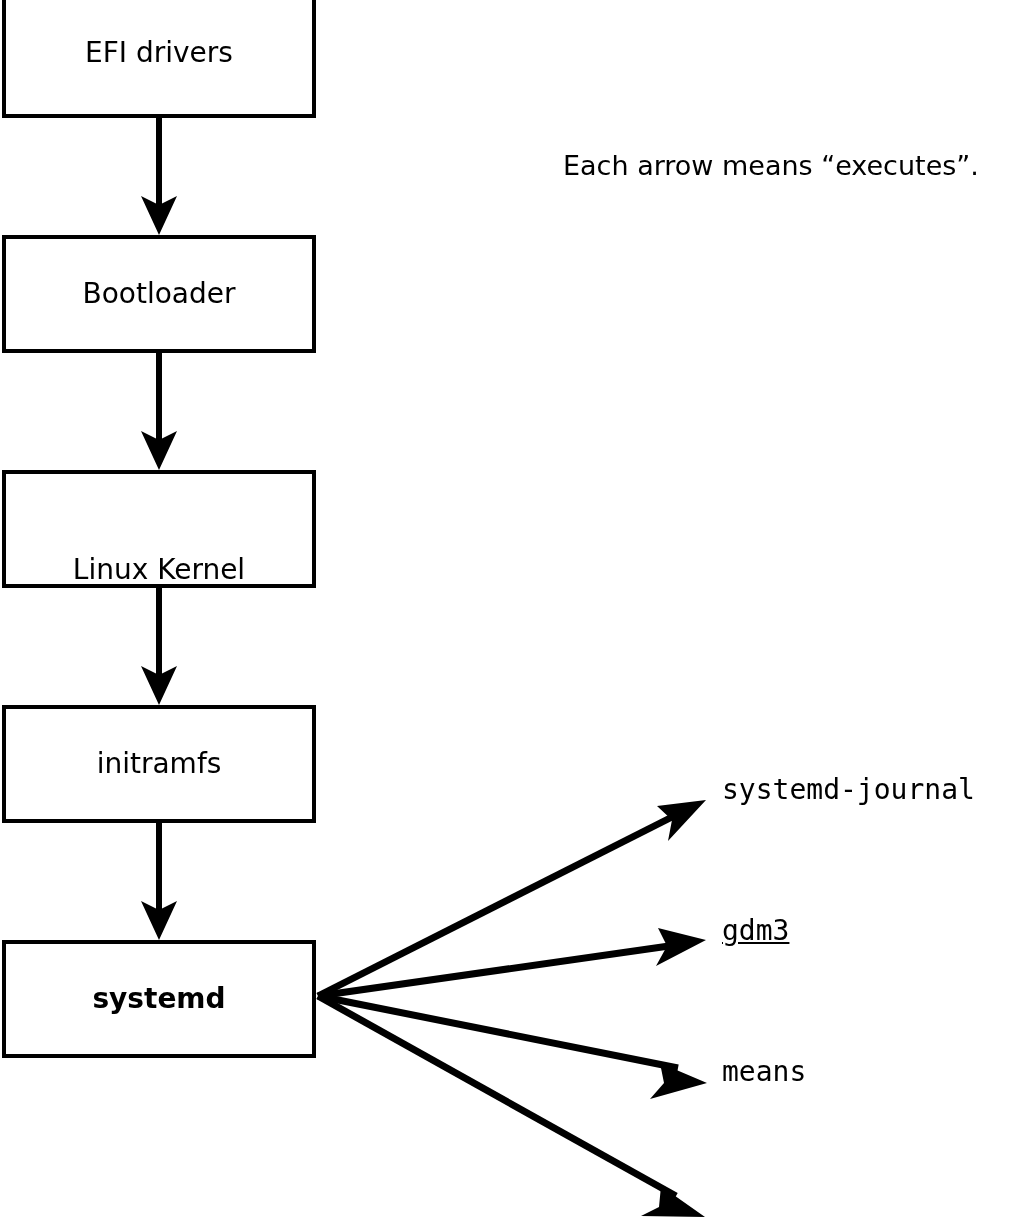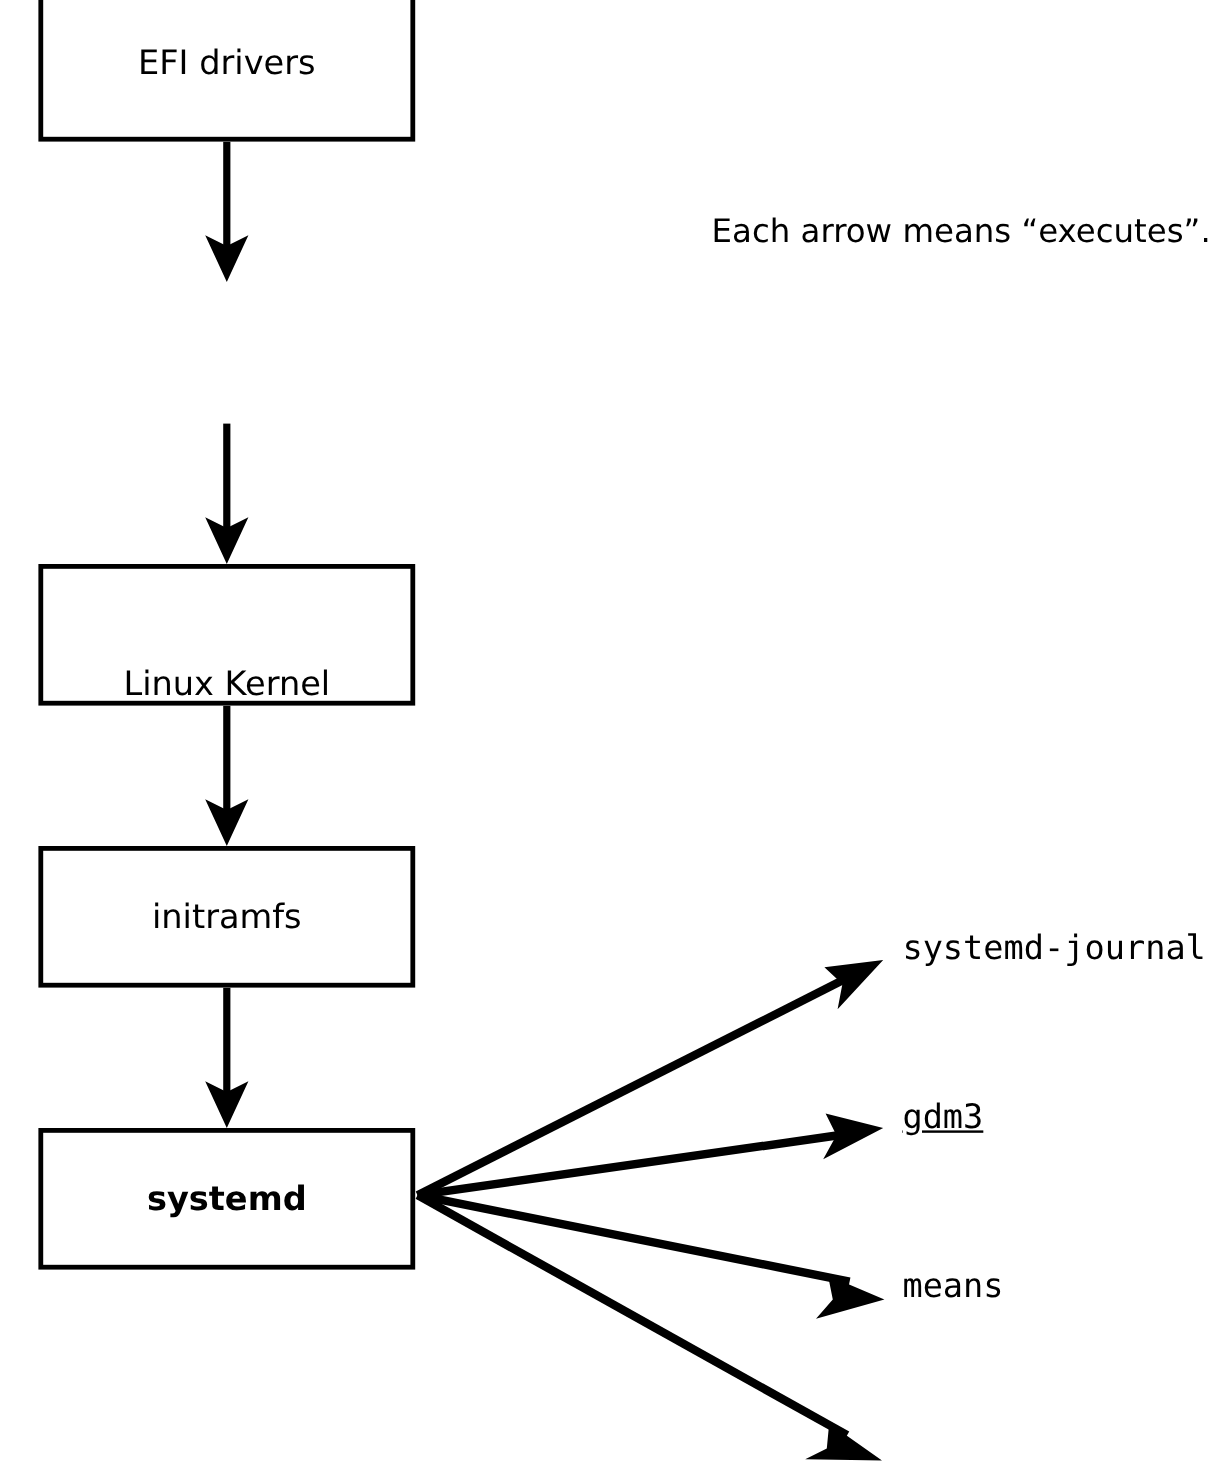--- a/index.html
+++ b/index.html
@@ -14,21 +14,20 @@
     overflow: hidden;
     font-family: "DejaVu Sans", "Liberation Sans", sans-serif;
     color: #000000;
   }
   #diagram-root {
     position: absolute;
     left: 0;
     top: 0;
     width: 812px;
     height: 1230px;
-    margin-left: 30px;
   }
   .stage-box {
     position: absolute;
     box-sizing: border-box;
     border: 4px solid #000000;
     background: #ffffff;
     display: flex;
     align-items: center;
     justify-content: center;
   }
@@ -103,34 +102,37 @@
     <g>
       <line x1="318" y1="996" x2="676" y2="1196" stroke="#000" stroke-width="7"></line>
       <path d="M 705 1217 L 661 1186 L 659 1207 L 641 1216 Z" fill="#000"></path>
     </g>
   </svg>
 
   <div class="stage-box" style="left:2px; top:-12px; width:314px; height:130px;">
     <span class="stage-label">EFI drivers</span>
   </div>
 
+  <div class="stage-box" style="left:2px; top:235px; width:314px; height:118px;">
+    <span class="stage-label">Bootloader</span>
+  </div>
 
   <div class="stage-box" style="left:2px; top:470px; width:314px; height:118px;align-items:flex-end;">
     <span class="stage-label">Linux Kernel</span>
   </div>
 
   <div class="stage-box" style="left:2px; top:705px; width:314px; height:118px;">
     <span class="stage-label">initramfs</span>
   </div>
 
   <div class="stage-box" style="left:2px; top:940px; width:314px; height:118px;font-weight:bold;">
     <span class="stage-label">systemd</span>
   </div>
 
-  <div class="caption-text" style="left:563px; top:180px;text-align:right;">Each arrow means “executes”.</div>
+  <div class="caption-text" style="left:563px; top:152px;text-align:right;">Each arrow means “executes”.</div>
 
   <div class="leaf-label" style="left:722px; top:776px;">systemd-journal</div>
 
   <div class="leaf-label" style="left:722px; top:917px;text-decoration:underline;">gdm3</div>
 
   <div class="leaf-label" style="left:722px; top:1058px;">means</div>
 
   <div class="leaf-label" style="left:715px; top:1251px;">sshd</div>
 
 </div>

